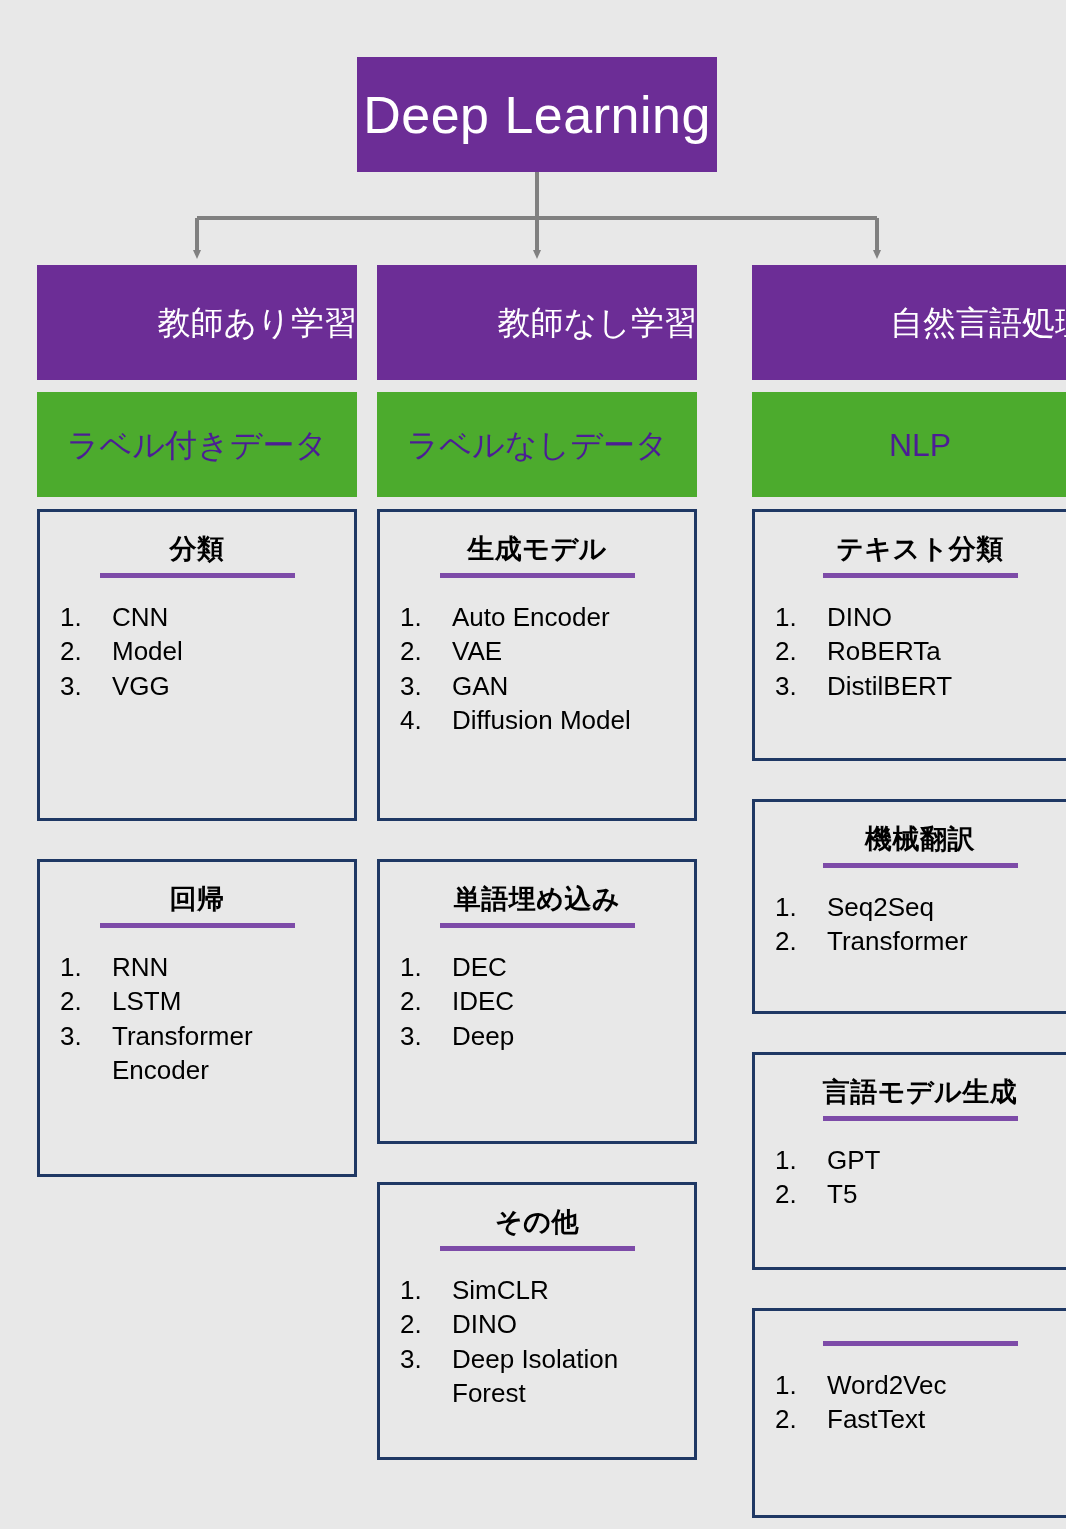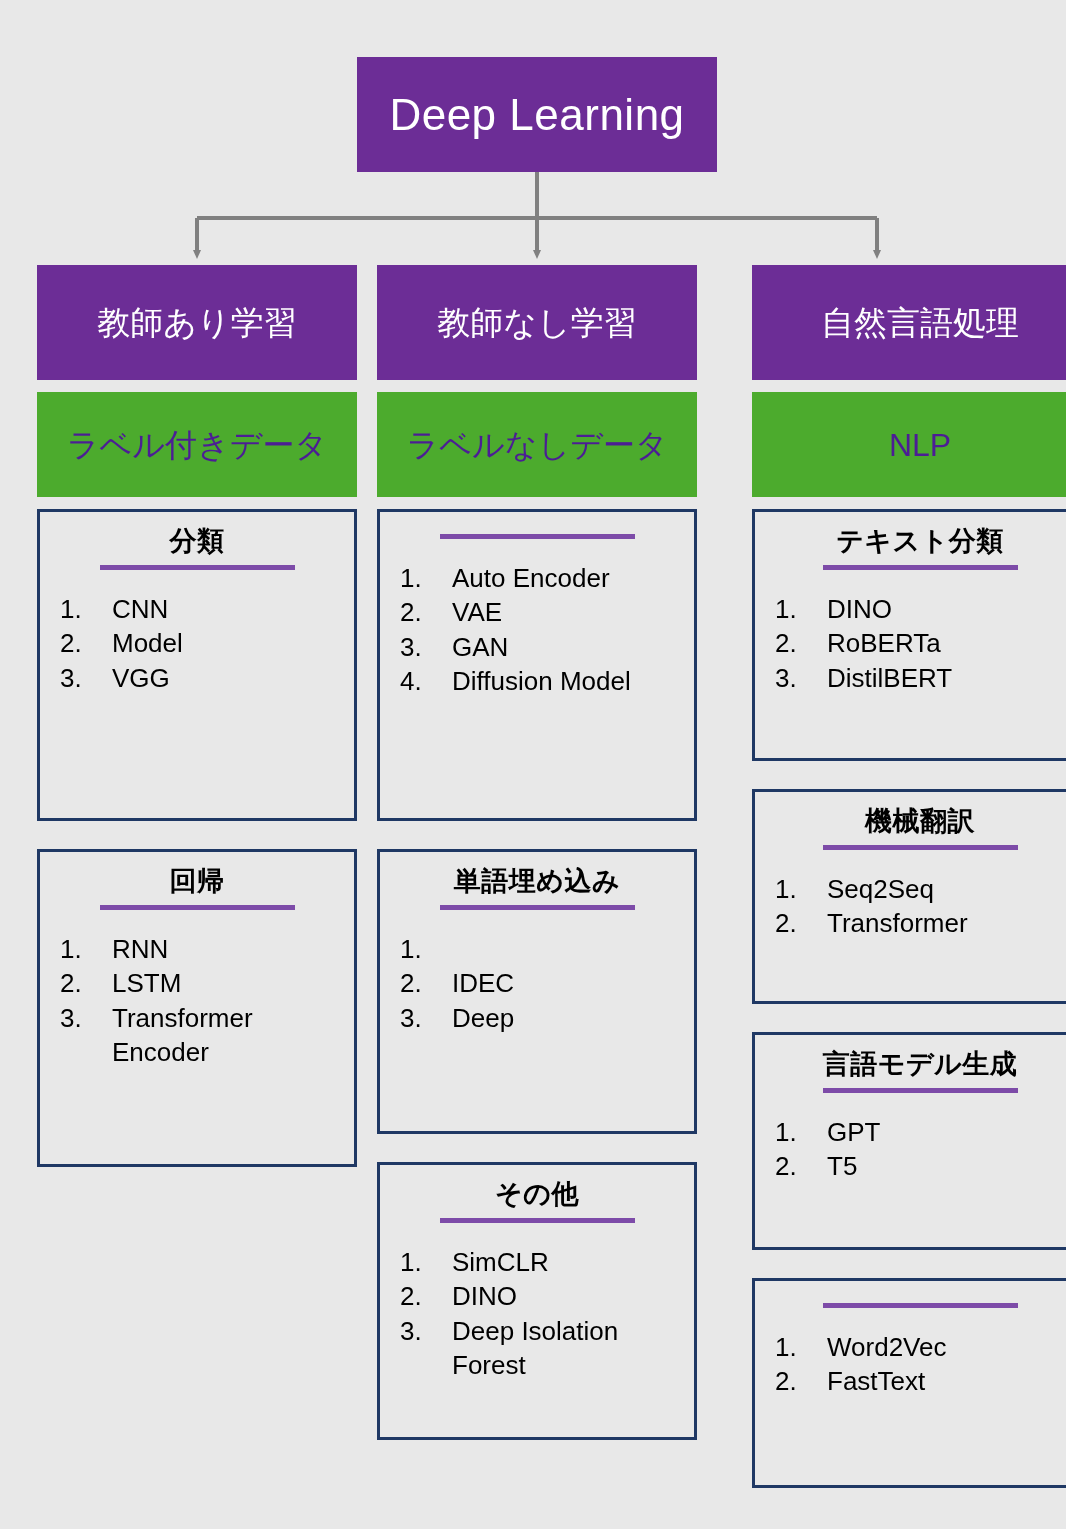--- a/index.html
+++ b/index.html
@@ -29,21 +29,21 @@
     top: 57px;
     width: 360px;
     height: 115px;
     background: #6C2D96;
     display: flex;
     align-items: center;
     justify-content: center;
   }
   .root-box .label {
     color: #ffffff;
-    font-size: 44px;
+    font-size: 52px;
     font-weight: 400;
     letter-spacing: 0.5px;
     line-height: 1;
   }
 
   
   #connectors {
     position: absolute;
     left: 0; top: 0;
     width: 1066px;
@@ -59,21 +59,21 @@
   .col-1 { left: 37px;  width: 320px; }
   .col-2 { left: 377px; width: 320px; }
   .col-3 { left: 752px; width: 336px; }
 
   .cat-header {
     width: 100%;
     height: 115px;
     background: #6C2D96;
     display: flex;
     align-items: center;
-    justify-content: center;
+    justify-content: flex-end;
     box-sizing: border-box;
   }
   .cat-header .label {
     color: #ffffff;
     font-size: 33px;
     line-height: 1;
     white-space: nowrap;
   }
 
   .cat-sub {
@@ -95,22 +95,22 @@
 
   
   .cards {
     margin-top: 12px;
   }
   .card {
     width: 100%;
     background: #E8E8E8;
     border: 3px solid #1F3864;
     box-sizing: border-box;
-    margin-bottom: 28px;
-    padding: 14px 0 18px 0;
+    margin-bottom: 38px;
+    padding: 22px 0 18px 0;
   }
   .card-title {
     text-align: center;
     font-size: 27px;
     font-weight: bold;
     color: #000000;
     line-height: 1.15;
     letter-spacing: 0.5px;
   }
   .card-rule {
@@ -231,20 +231,21 @@
   <div class="column col-2">
     <div class="cat-header">
       <span class="label">教師なし学習</span>
     </div>
     <div class="cat-sub">
       <span class="label">ラベルなしデータ</span>
     </div>
     <div class="cards">
 
       <div class="card h-generative">
+        <div class="card-title">生成モデル</div>
         <div class="card-rule"></div>
         <ul class="card-list">
           <li>
             <span class="num">1.</span>
             <span class="txt">Auto Encoder</span>
           </li>
           <li>
             <span class="num">2.</span>
             <span class="txt">VAE</span>
           </li>
@@ -258,20 +259,21 @@
           </li>
         </ul>
       </div>
 
       <div class="card h-clustering">
         <div class="card-title">単語埋め込み</div>
         <div class="card-rule"></div>
         <ul class="card-list">
           <li>
             <span class="num">1.</span>
+            <span class="txt">DEC</span>
           </li>
           <li>
             <span class="num">2.</span>
             <span class="txt">IDEC</span>
           </li>
           <li>
             <span class="num">3.</span>
             <span class="txt">Deep</span>
           </li>
         </ul>

